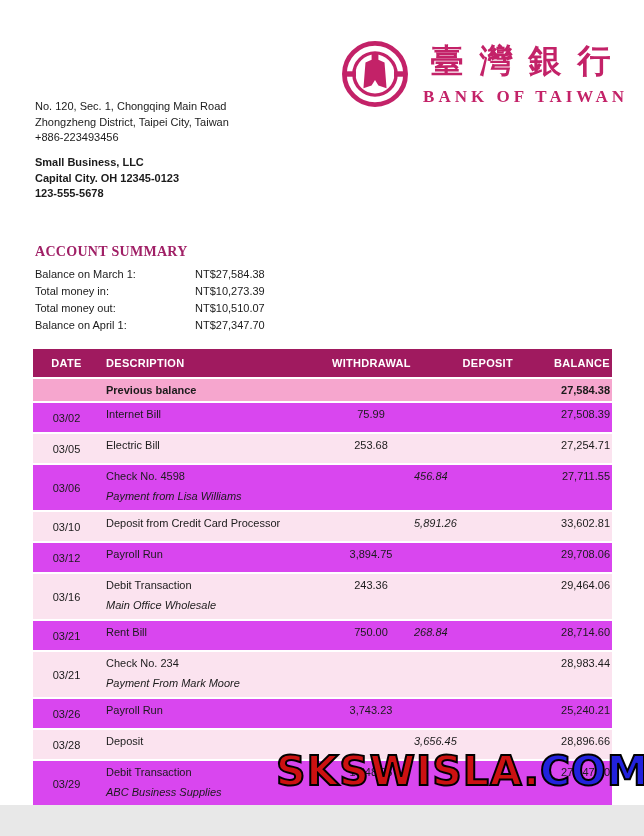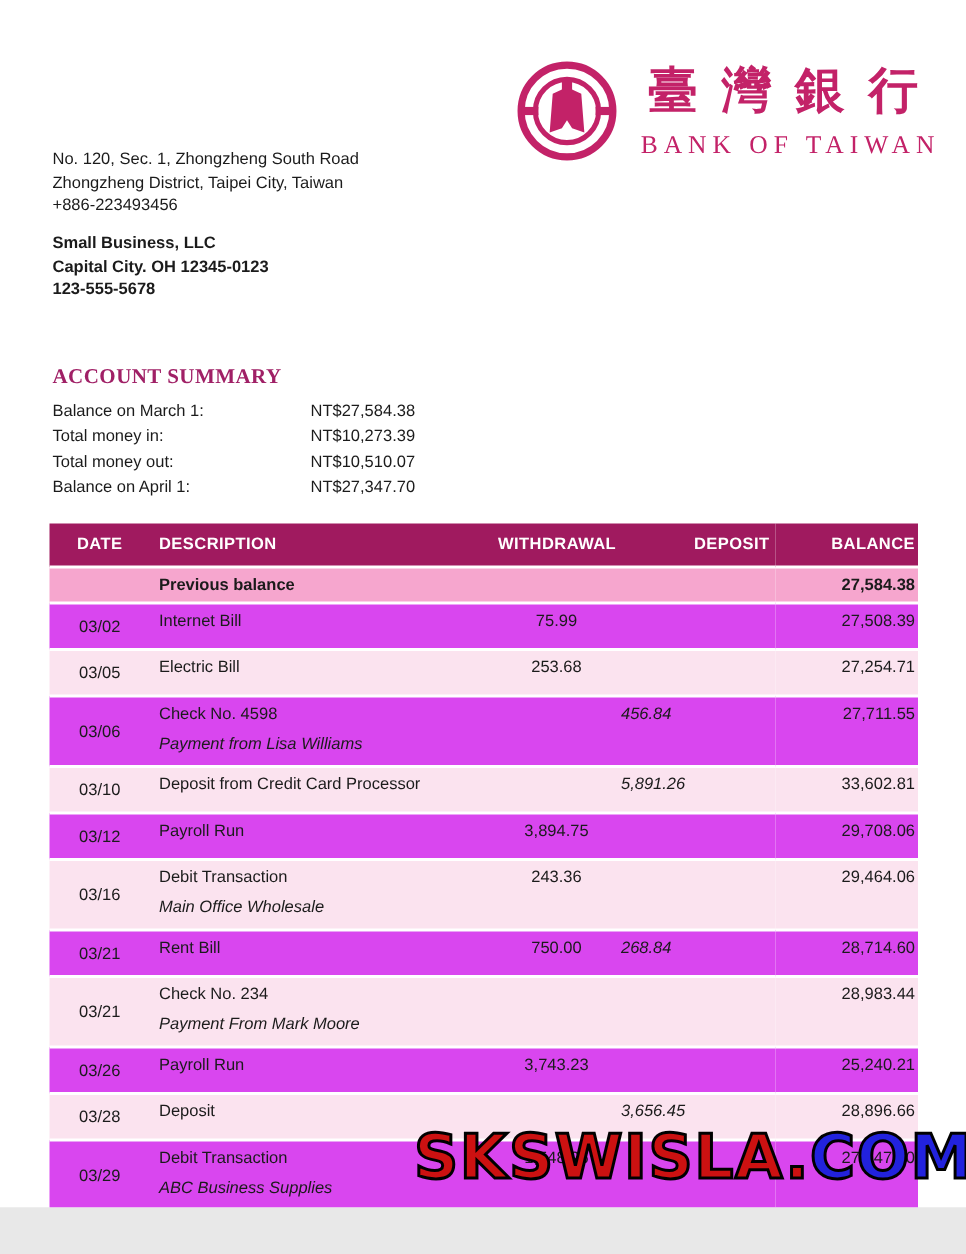--- a/index.html
+++ b/index.html
@@ -17,38 +17,38 @@
   .logo-text { text-align:center; }
   .logo-cn {
     color:var(--brand,#C32268);
     font-size:33px; font-weight:bold; letter-spacing:16px;
     font-family:"Liberation Serif", serif;
     white-space:nowrap; line-height:40px; padding-left:6px;
   }
   .logo-en {
     color:var(--brand,#C32268);
     font-family:"Liberation Serif", serif;
-    font-weight:normal; font-size:17px; letter-spacing:4px;
+    font-weight:bold; font-size:17px; letter-spacing:4px;
     margin-top:6px; white-space:nowrap;
   }
 
   
   .bank-address { position:absolute; left:35px; top:99px; line-height:15.5px; }
   .customer     { position:absolute; left:35px; top:155px; line-height:15.5px; font-weight:bold; }
   .account-info { position:absolute; left:400px; top:162px; line-height:16px; }
   .account-info .period { margin-top:13px; }
   .account-info b { font-weight:bold; }
 
   
   .summary-title {
     position:absolute; left:35px; top:244px;
     color:var(--summaryTitle,#A02066); font-weight:bold; font-size:14px; letter-spacing:0.3px;font-family:Liberation Serif, serif;
   }
   .summary { position:absolute; left:35px; top:266px; line-height:17px; }
-  .summary .srow { display:flex;gap:12px; }
+  .summary .srow { display:flex; }
   .summary .slabel { width:160px; }
   .summary .svalue { }
 
   
   .txn-table {
     position:absolute; left:33px; top:349px; width:579px;
     border-collapse:collapse; table-layout:fixed; font-size:11px;
   }
   .txn-table col.c1 { width:67px; }
   .txn-table col.c2 { width:230px; }
@@ -106,21 +106,21 @@
       <rect x="78" y="46" width="17" height="8" fill="#C32268"></rect>
       <path d="M45 18 h10 v11 l9 4 l3 38 l-12 -4 l-5 -8 l-5 8 l-12 4 l3 -38 l9 -4 z" fill="#C32268"></path>
     </svg>
     <div class="logo-text">
       <div class="logo-cn">臺灣銀行</div>
       <div class="logo-en">BANK OF TAIWAN</div>
     </div>
   </div>
 
   <div class="bank-address">
-    <div>No. 120, Sec. 1, Zhongzheng South Road</div>
+    <div>No. 120, Sec. 1, Chongqing Main Road</div>
     <div>Zhongzheng District, Taipei City,  Taiwan</div>
     <div>+886-223493456</div>
   </div>
 
   <div class="customer">
     <div>Small Business, LLC</div>
     <div>Capital City. OH 12345-0123</div>
     <div>123-555-5678</div>
   </div>
 

